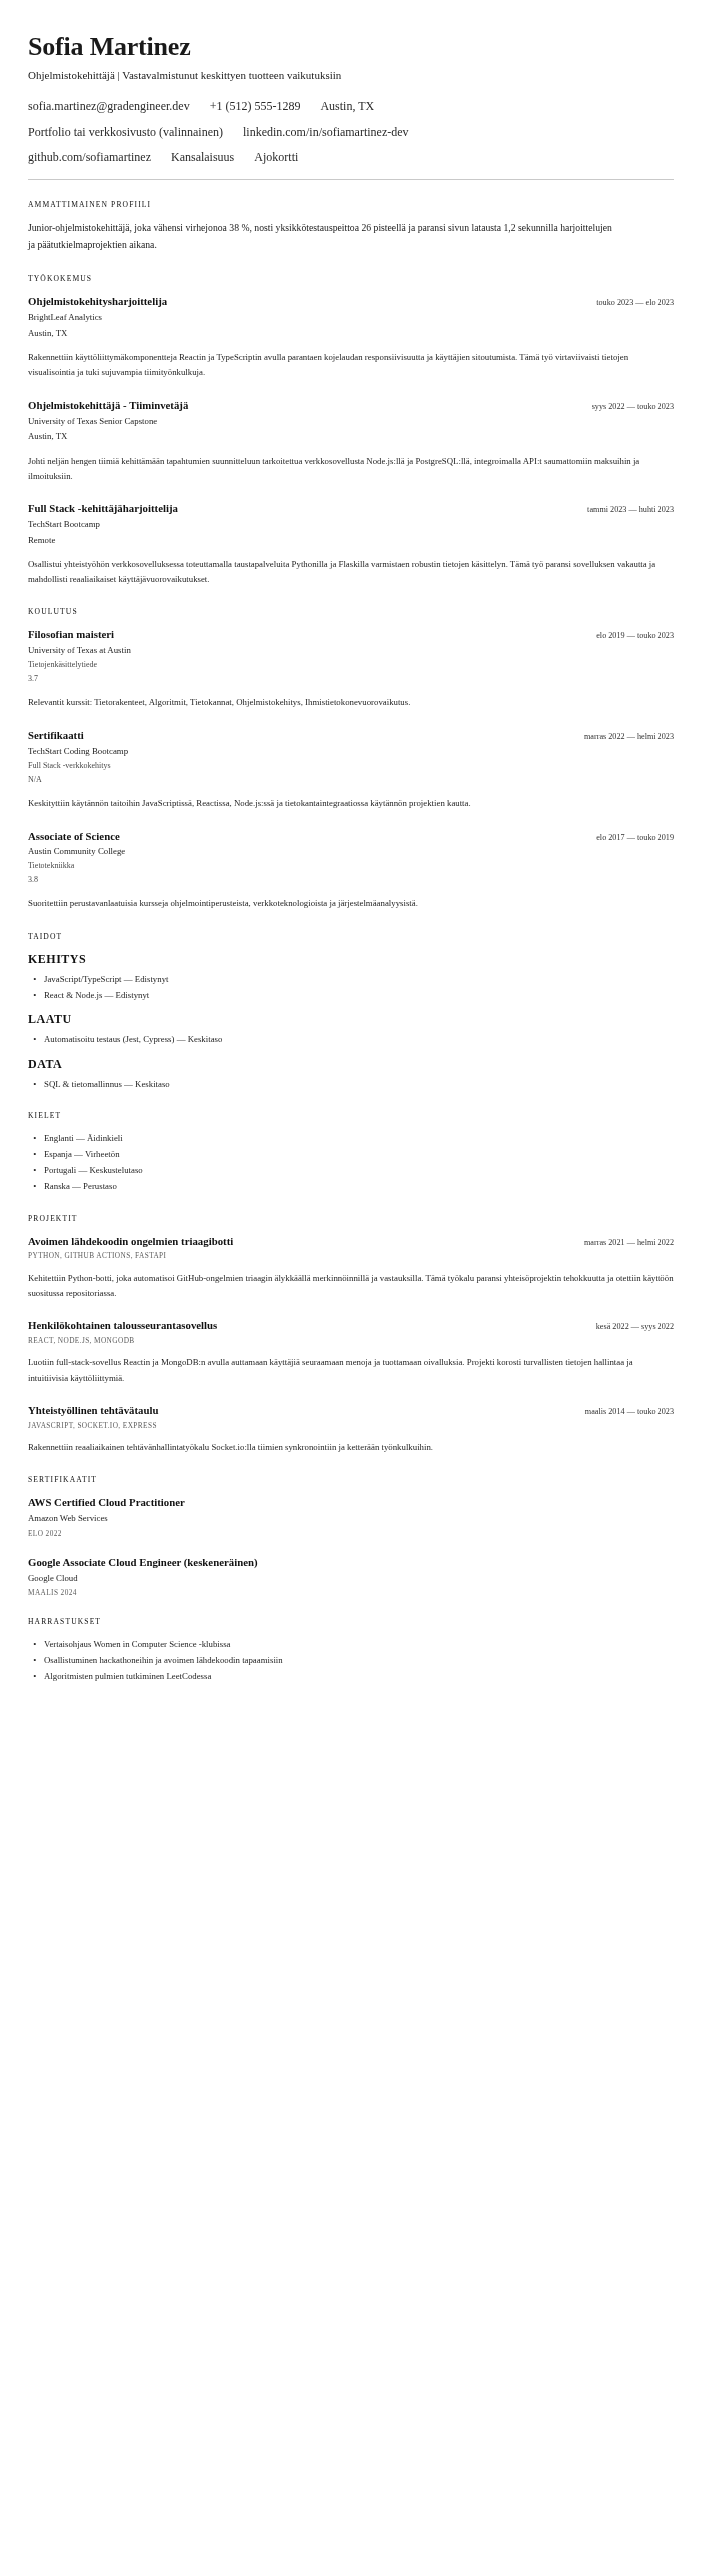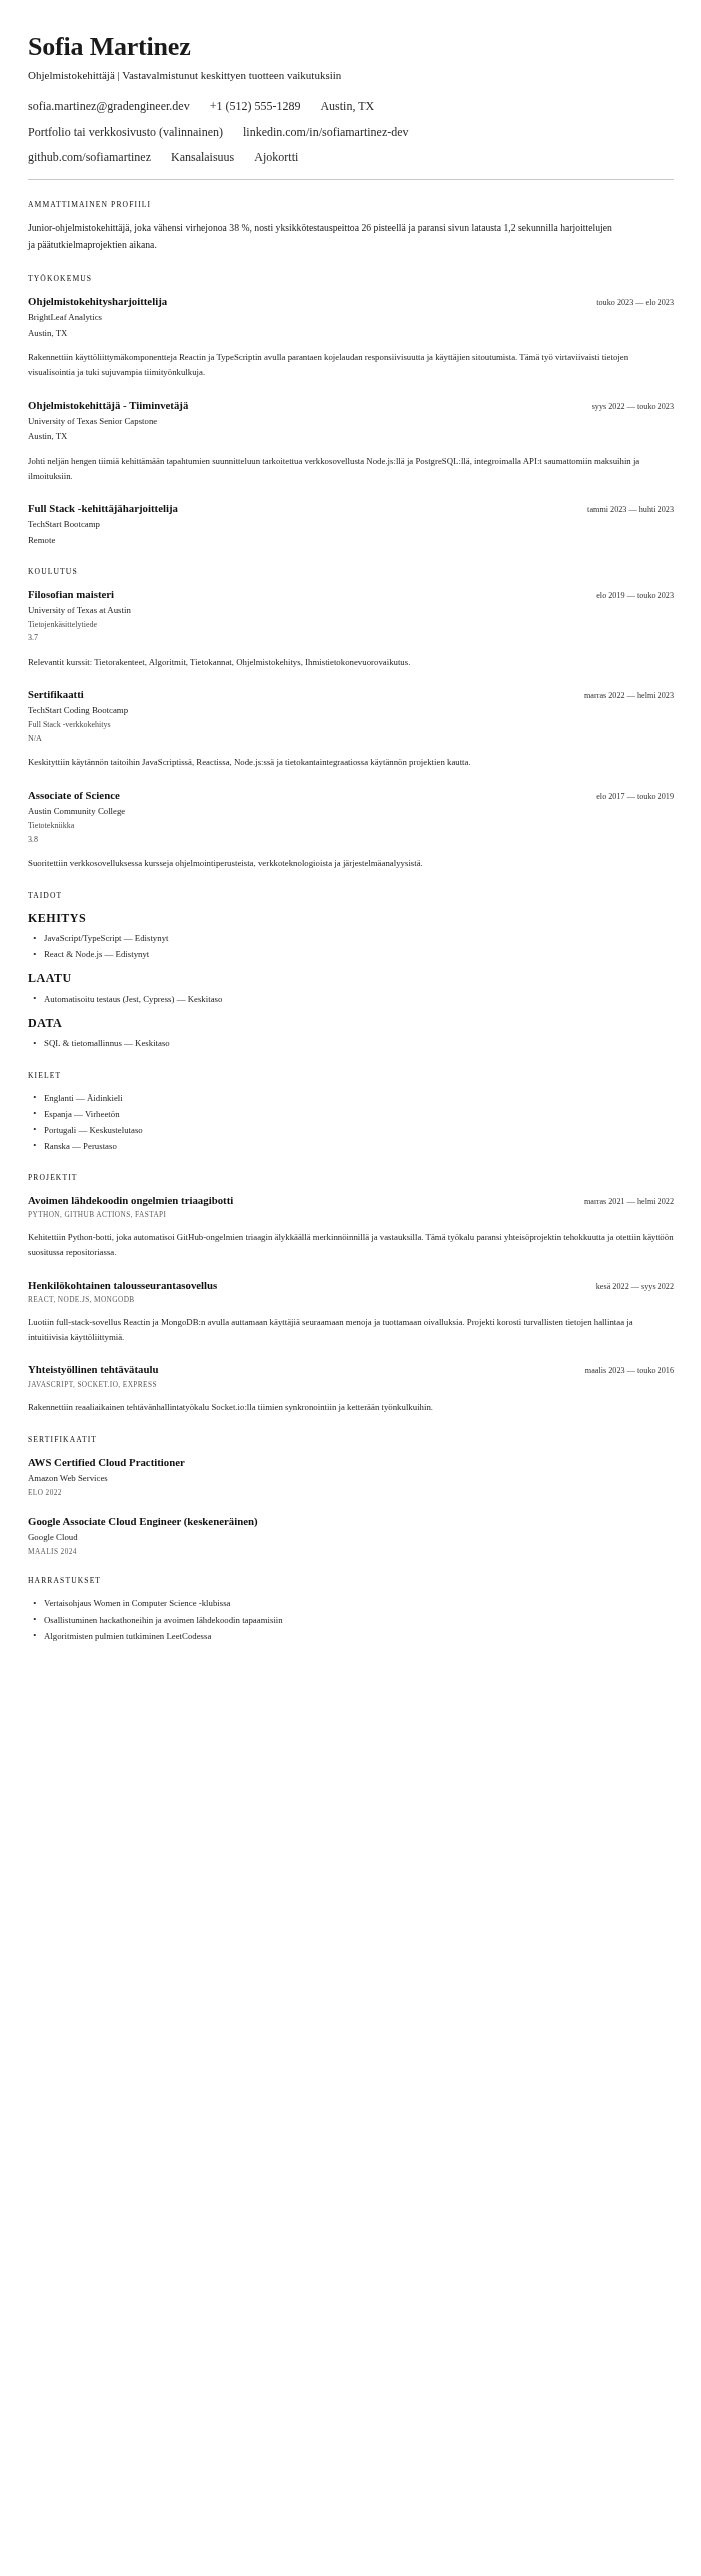--- a/index.html
+++ b/index.html
@@ -205,20 +205,21 @@
       <p class="entry-body">Johti neljän hengen tiimiä kehittämään tapahtumien suunnitteluun tarkoitettua verkkosovellusta Node.js:llä ja PostgreSQL:llä, integroimalla API:t saumattomiin maksuihin ja ilmoituksiin.</p>
     </div>
 
     <div class="entry">
       <div class="entry-head">
         <div class="entry-title">Full Stack -kehittäjäharjoittelija</div>
         <div class="entry-date">tammi 2023 — huhti 2023</div>
       </div>
       <div class="entry-sub">TechStart Bootcamp</div>
       <div class="entry-sub">Remote</div>
+      <p class="entry-body">Osallistui yhteistyöhön verkkosovelluksessa toteuttamalla taustapalveluita Pythonilla ja Flaskilla varmistaen robustin tietojen käsittelyn. Tämä työ paransi sovelluksen vakautta ja mahdollisti reaaliaikaiset käyttäjävuorovaikutukset.</p>
     </div>
   </section>
 
   <section class="section">
     <h2 class="section-title">Koulutus</h2>
 
     <div class="entry">
       <div class="entry-head">
         <div class="entry-title">Filosofian maisteri</div>
         <div class="entry-date">elo 2019 — touko 2023</div>
@@ -241,21 +242,21 @@
     </div>
 
     <div class="entry">
       <div class="entry-head">
         <div class="entry-title">Associate of Science</div>
         <div class="entry-date">elo 2017 — touko 2019</div>
       </div>
       <div class="entry-sub">Austin Community College</div>
       <div class="entry-meta">Tietotekniikka</div>
       <div class="entry-meta">3.8</div>
-      <p class="entry-body">Suoritettiin verkkosovelluksessa kursseja ohjelmointiperusteista, verkkoteknologioista ja järjestelmäanalyysistä.</p>
+      <p class="entry-body">Suoritettiin perustavanlaatuisia kursseja ohjelmointiperusteista, verkkoteknologioista ja järjestelmäanalyysistä.</p>
     </div>
   </section>
 
   <section class="section">
     <h2 class="section-title">Taidot</h2>
 
     <div class="skill-group">
       <div class="skill-group-title">Kehitys</div>
       <ul class="bullets">
         <li>JavaScript/TypeScript — Edistynyt</li>
@@ -305,21 +306,21 @@
         <div class="entry-title">Henkilökohtainen talousseurantasovellus</div>
         <div class="entry-date">kesä 2022 — syys 2022</div>
       </div>
       <div class="entry-stack">React, Node.js, MongoDB</div>
       <p class="entry-body">Luotiin full-stack-sovellus Reactin ja MongoDB:n avulla auttamaan käyttäjiä seuraamaan menoja ja tuottamaan oivalluksia. Projekti korosti turvallisten tietojen hallintaa ja intuitiivisia käyttöliittymiä.</p>
     </div>
 
     <div class="entry">
       <div class="entry-head">
         <div class="entry-title">Yhteistyöllinen tehtävätaulu</div>
-        <div class="entry-date">maalis 2023 — touko 2016</div>
+        <div class="entry-date">maalis 2014 — touko 2023</div>
       </div>
       <div class="entry-stack">JavaScript, Socket.io, Express</div>
       <p class="entry-body">Rakennettiin reaaliaikainen tehtävänhallintatyökalu Socket.io:lla tiimien synkronointiin ja ketterään työnkulkuihin.</p>
     </div>
   </section>
 
   <section class="section">
     <h2 class="section-title">Sertifikaatit</h2>
 
     <div class="entry">

